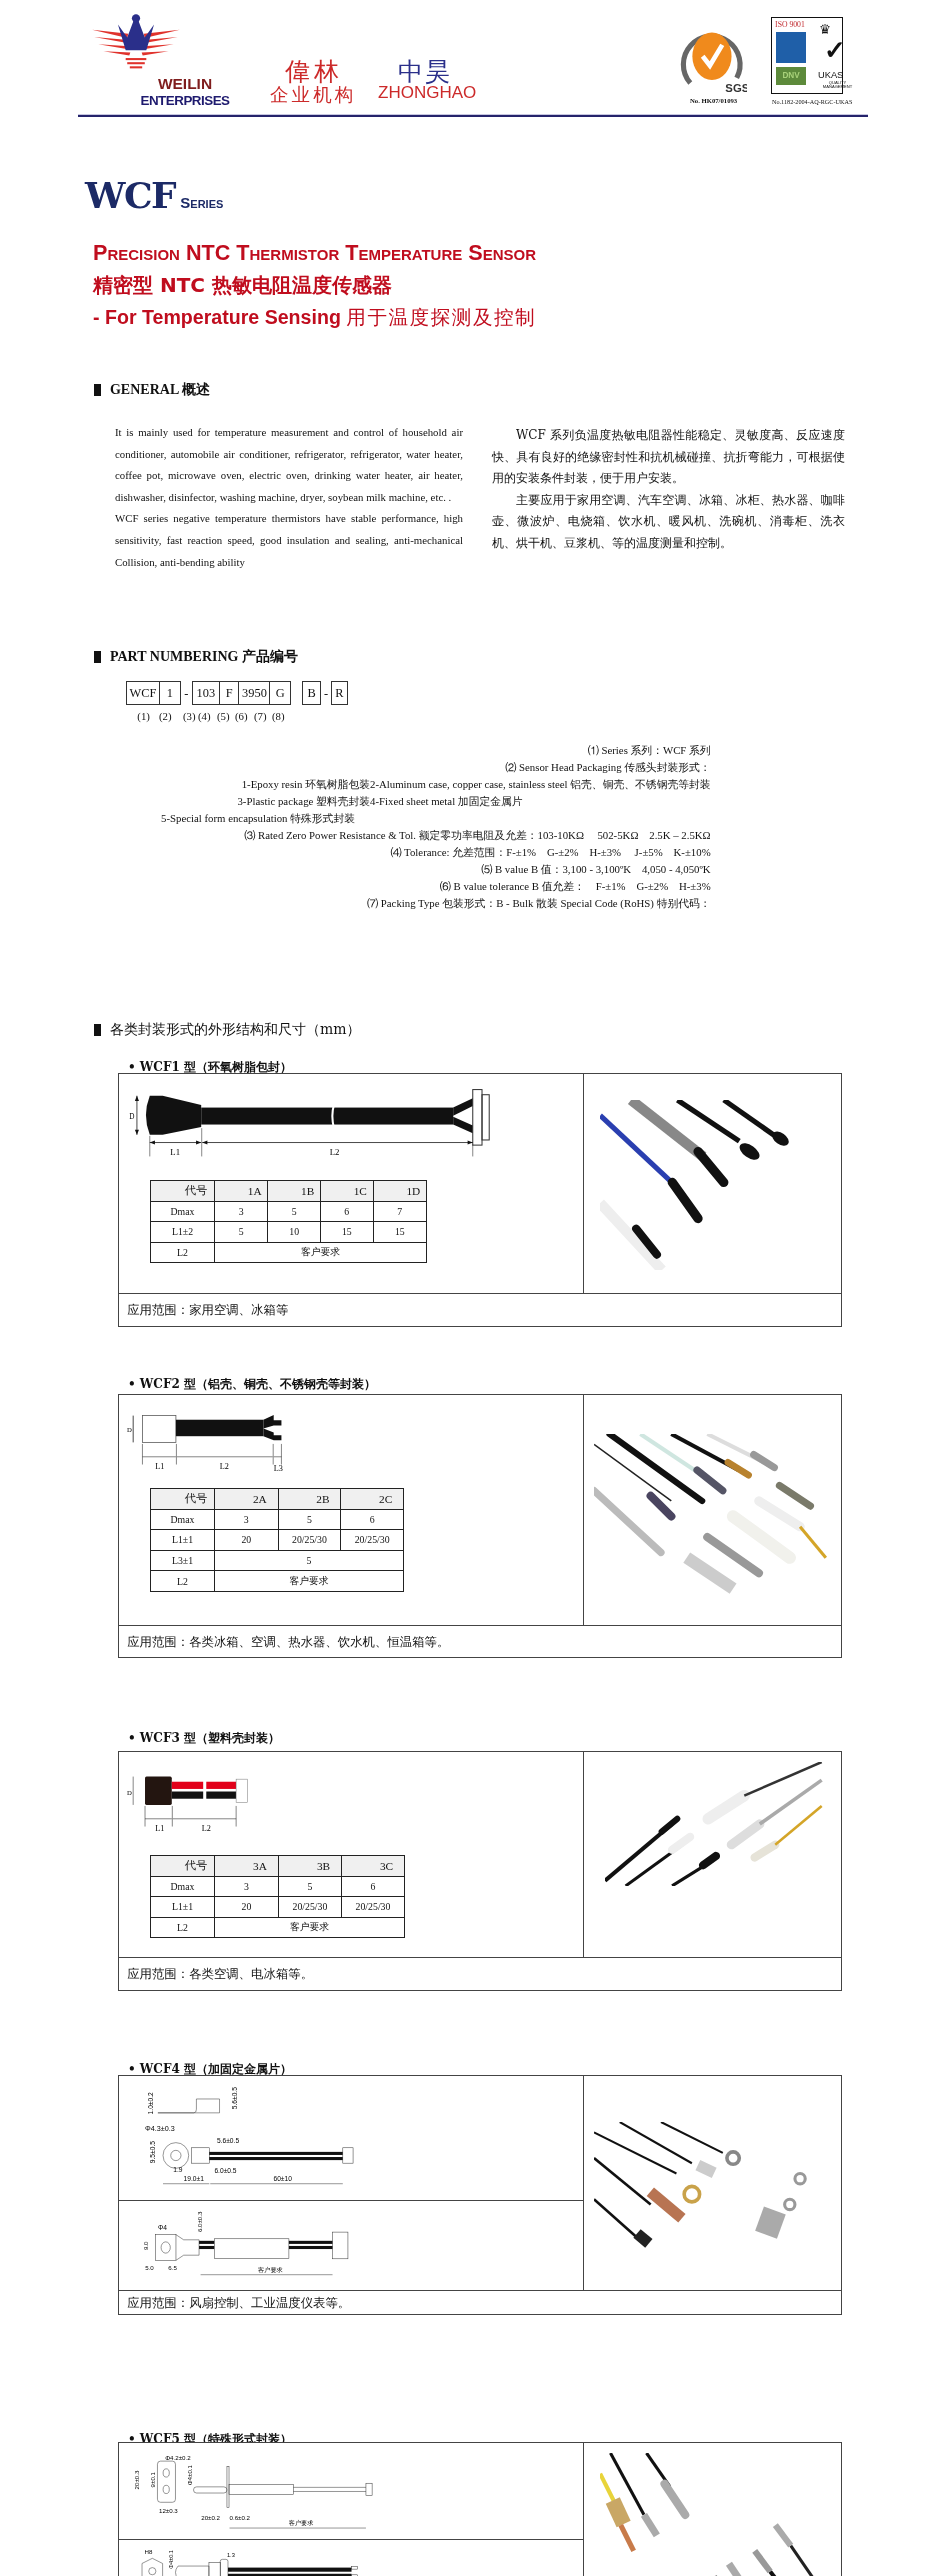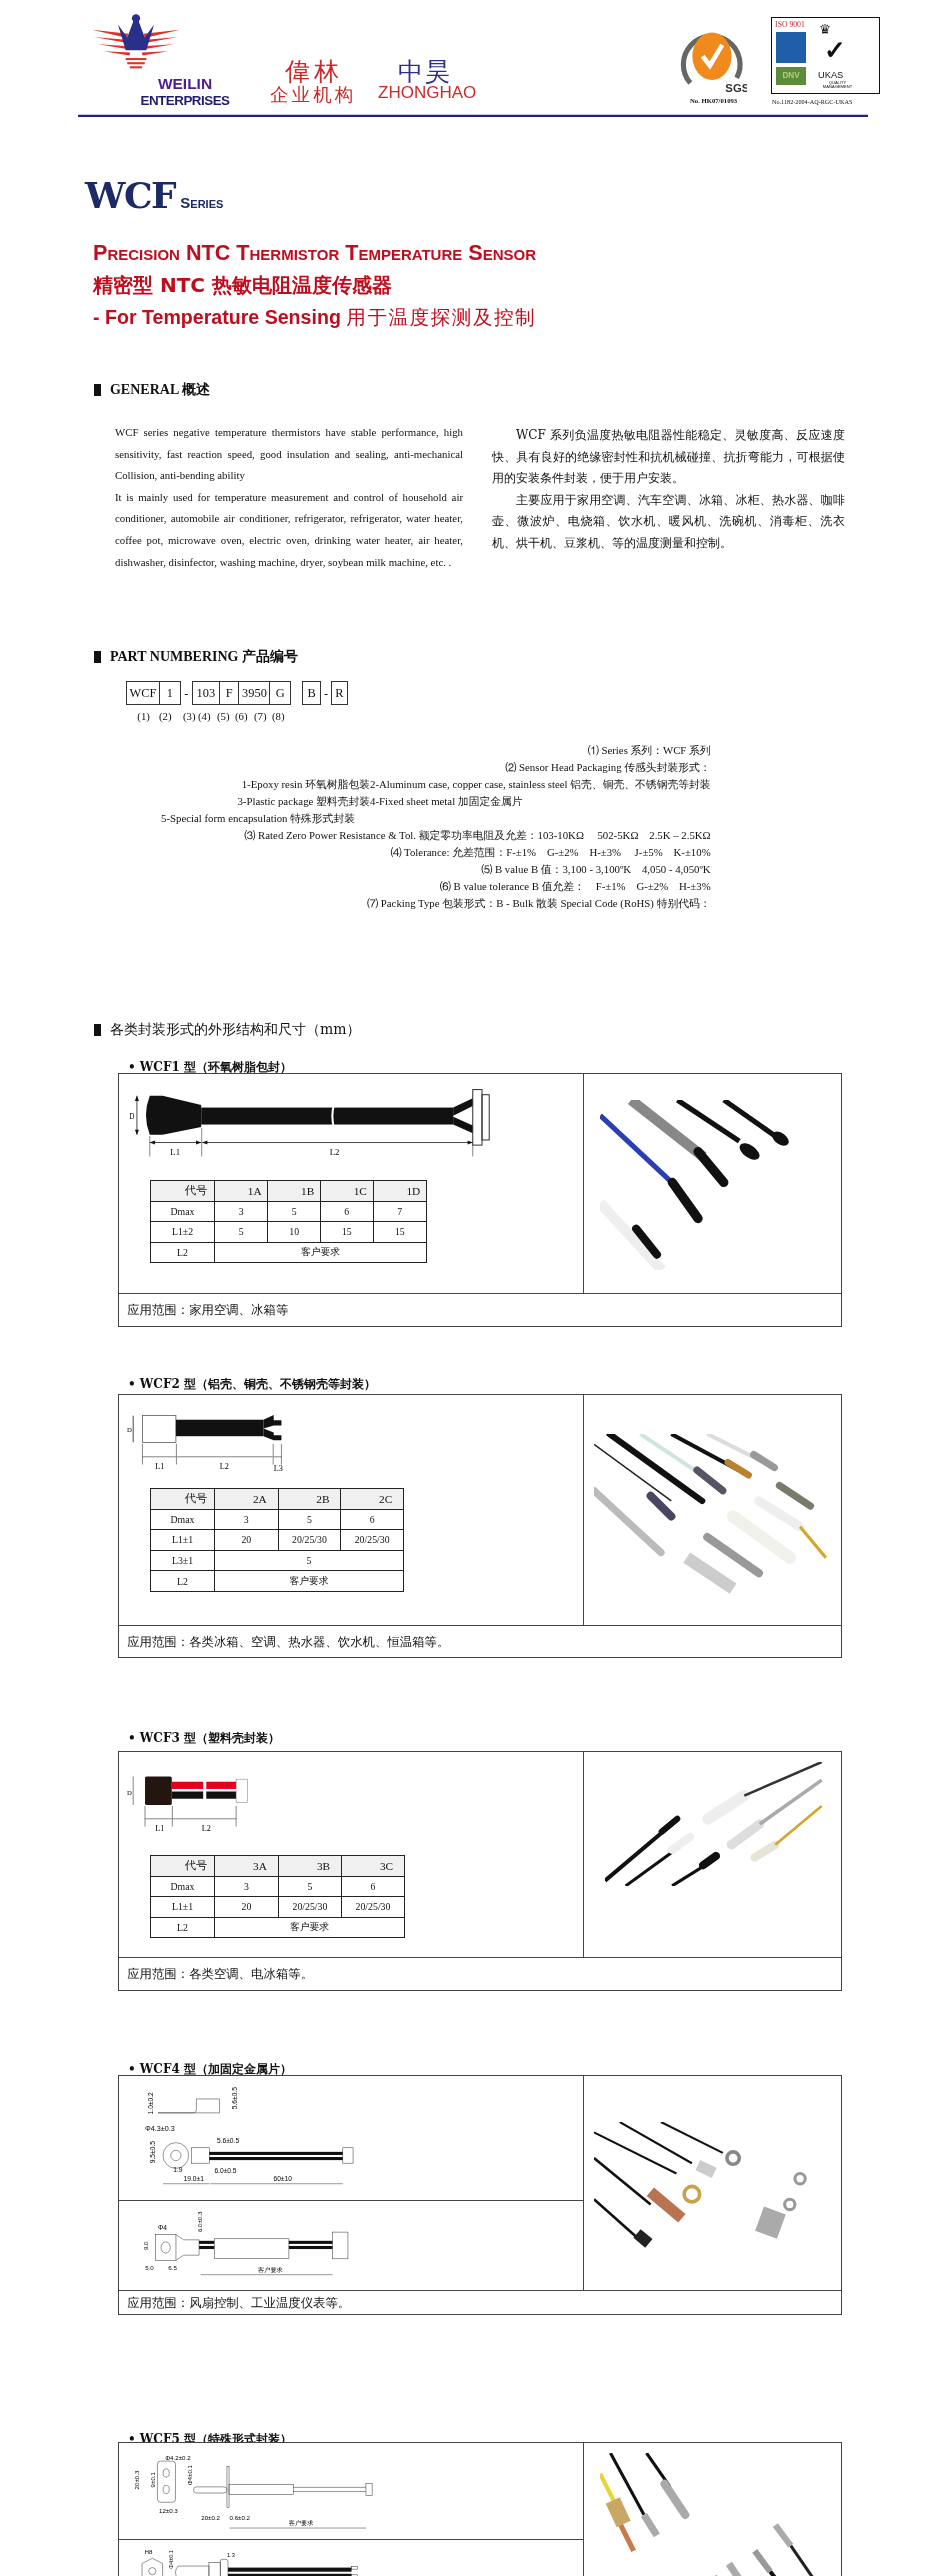--- a/index.html
+++ b/index.html
@@ -9,21 +9,21 @@
   
   .header { position: absolute; left: 0; top: 0; width: 934px; height: 124px; }
   .logo-eagle { position: absolute; left: 87px; top: 9.3px; width: 98px; height: 62px; }
   .brand-en-wrap { position: absolute; left: 118px; top: 76px; width: 134px; text-align: center; }
   .weilin-cn { position: absolute; left: 285px; top: 55px; font-size: 25px; color: #cc2a2a; letter-spacing: 4.1px; font-family: "DejaVu Serif", serif; }
   .weilin-sub { position: absolute; left: 270px; top: 82px; font-size: 18.5px; color: #cc2a2a; letter-spacing: 3.1px; font-family: "DejaVu Serif", serif; }
   .zh-cn { position: absolute; left: 398px; top: 55px; font-size: 25px; color: #2a2f8a; font-family: "DejaVu Serif", serif; letter-spacing: 2.1px; }
   .zh-en { position: absolute; left: 378px; top: 83px; font-size: 17px; color: #cc2a2a; font-family: "Liberation Sans", sans-serif; }
   .sgs-badge { position: absolute; left: 680px; top: 15.5px; width: 67px; height: 80px; }
   .sgs-no { position: absolute; left: 690px; top: 97px; font-size: 6.7px; font-weight: bold; }
-  .iso-box { position: absolute; left: 771px; top: 16.5px; width: 109px; height: 77px; border: 1.5px solid #111; }
+  .iso-box { position: absolute; left: 771px; top: 16.5px; width: 72px; height: 77px; border: 1.5px solid #111; }
   .iso-no { position: absolute; left: 772px; top: 98px; font-size: 6.2px; }
   .header-rule { position: absolute; left: 78px; top: 114px; width: 790px; height: 3.1px; background: #25236b; border-top: 1px solid #c6c6e0; }
 
   
   .series-title { position: absolute; left: 85px; top: 174px; font-family: "DejaVu Serif", serif; font-weight: bold; color: #1c2a66; }
   .series-title .big { font-size: 36px; letter-spacing: -1.5px; }
   .series-title .small { font-size: 15px; font-variant: small-caps; margin-left: 5.2px; font-family: "Liberation Sans", sans-serif; }
   .prod-title { position: absolute; left: 93px; top: 240px; font-family: "Liberation Sans", sans-serif; font-weight: bold; color: #c00d1e; font-size: 21.6px; font-variant: small-caps; letter-spacing: 0px; }
   .prod-title-cn { position: absolute; left: 93px; top: 272px; font-family: "DejaVu Sans", sans-serif; font-weight: bold; color: #c00d1e; font-size: 20px; }
   .prod-subtitle { position: absolute; left: 93px; top: 304px; font-family: "Liberation Sans", sans-serif; font-weight: bold; color: #c00d1e; font-size: 19.6px; }
@@ -83,21 +83,21 @@
         <path d="M168 68 L108 72 L110 78 Z"></path>
         <path d="M158 82 L106 84 L108 90 Z"></path>
       <rect x="75" y="95" width="40" height="4"></rect>
         <rect x="78" y="103" width="34" height="4"></rect>
         <rect x="83" y="111" width="24" height="4"></rect>
     </g>
     <path d="M60 30 L75 80 L115 80 L130 30 L112 55 L95 10 L78 55 Z" fill="#2a2f8a"></path>
     <circle cx="95" cy="18" r="8" fill="#2a2f8a"></circle>
   </svg>
   <div class="brand-en-wrap">
-    <div style="font-family:'Liberation Sans',sans-serif;font-weight:900;color:#4c1d95;font-size:15.5px;line-height:16.5px;">WEILIN</div>
+    <div style="font-family:'Liberation Sans',sans-serif;font-weight:900;color:#7f1d1d;font-size:15.5px;line-height:16.5px;">WEILIN</div>
     <div style="font-family:'Liberation Sans',sans-serif;font-weight:900;color:#1e1a6e;font-size:13.4px;line-height:16.5px;letter-spacing:-0.5px;">ENTERPRISES</div>
   </div>
   <div class="weilin-cn">偉林</div>
   <div class="weilin-sub">企业机构</div>
   <div class="zh-cn">中昊</div>
   <div class="zh-en">ZHONGHAO</div>
 
   <svg class="sgs-badge" viewBox="0 0 130 155">
     <path d="M20 130 A55 55 0 1 1 110 120" fill="none" stroke="#666" stroke-width="10"></path>
     <ellipse cx="62" cy="78" rx="38" ry="46" fill="#f08a1c"></ellipse>
@@ -126,22 +126,22 @@
 <div class="prod-title-cn">精密型 NTC 热敏电阻温度传感器</div>
 <div class="prod-subtitle">
   <span>- For Temperature Sensing</span> <span class="cn">用于温度探测及控制</span>
 </div>
 
 <div class="sec-head" style="left:94px;top:381px;">
   <span class="blk"></span>
     <span>GENERAL 概述</span>
 </div>
 <div class="gen-en">
+  <p>It is mainly used for temperature measurement and control of household air conditioner, automobile air conditioner, refrigerator, refrigerator, water heater, coffee pot, microwave oven, electric oven, drinking water heater, air heater, dishwasher, disinfector, washing machine, dryer, soybean milk machine, etc. .</p>
   <p>WCF series negative temperature thermistors have stable performance, high sensitivity, fast reaction speed, good insulation and sealing, anti-mechanical Collision, anti-bending ability</p>
-  <p>It is mainly used for temperature measurement and control of household air conditioner, automobile air conditioner, refrigerator, refrigerator, water heater, coffee pot, microwave oven, electric oven, drinking water heater, air heater, dishwasher, disinfector, washing machine, dryer, soybean milk machine, etc. .</p>
 </div>
 <div class="gen-cn">
   <p>WCF 系列负温度热敏电阻器性能稳定、灵敏度高、反应速度快、具有良好的绝缘密封性和抗机械碰撞、抗折弯能力，可根据使用的安装条件封装，便于用户安装。</p>
   <p>主要应用于家用空调、汽车空调、冰箱、冰柜、热水器、咖啡壶、微波炉、电烧箱、饮水机、暖风机、洗碗机、消毒柜、洗衣机、烘干机、豆浆机、等的温度测量和控制。</p>
 </div>
 
 <div class="sec-head" style="left:94px;top:648px;">
   <span class="blk"></span>
     <span>PART NUMBERING 产品编号</span>
 </div>

